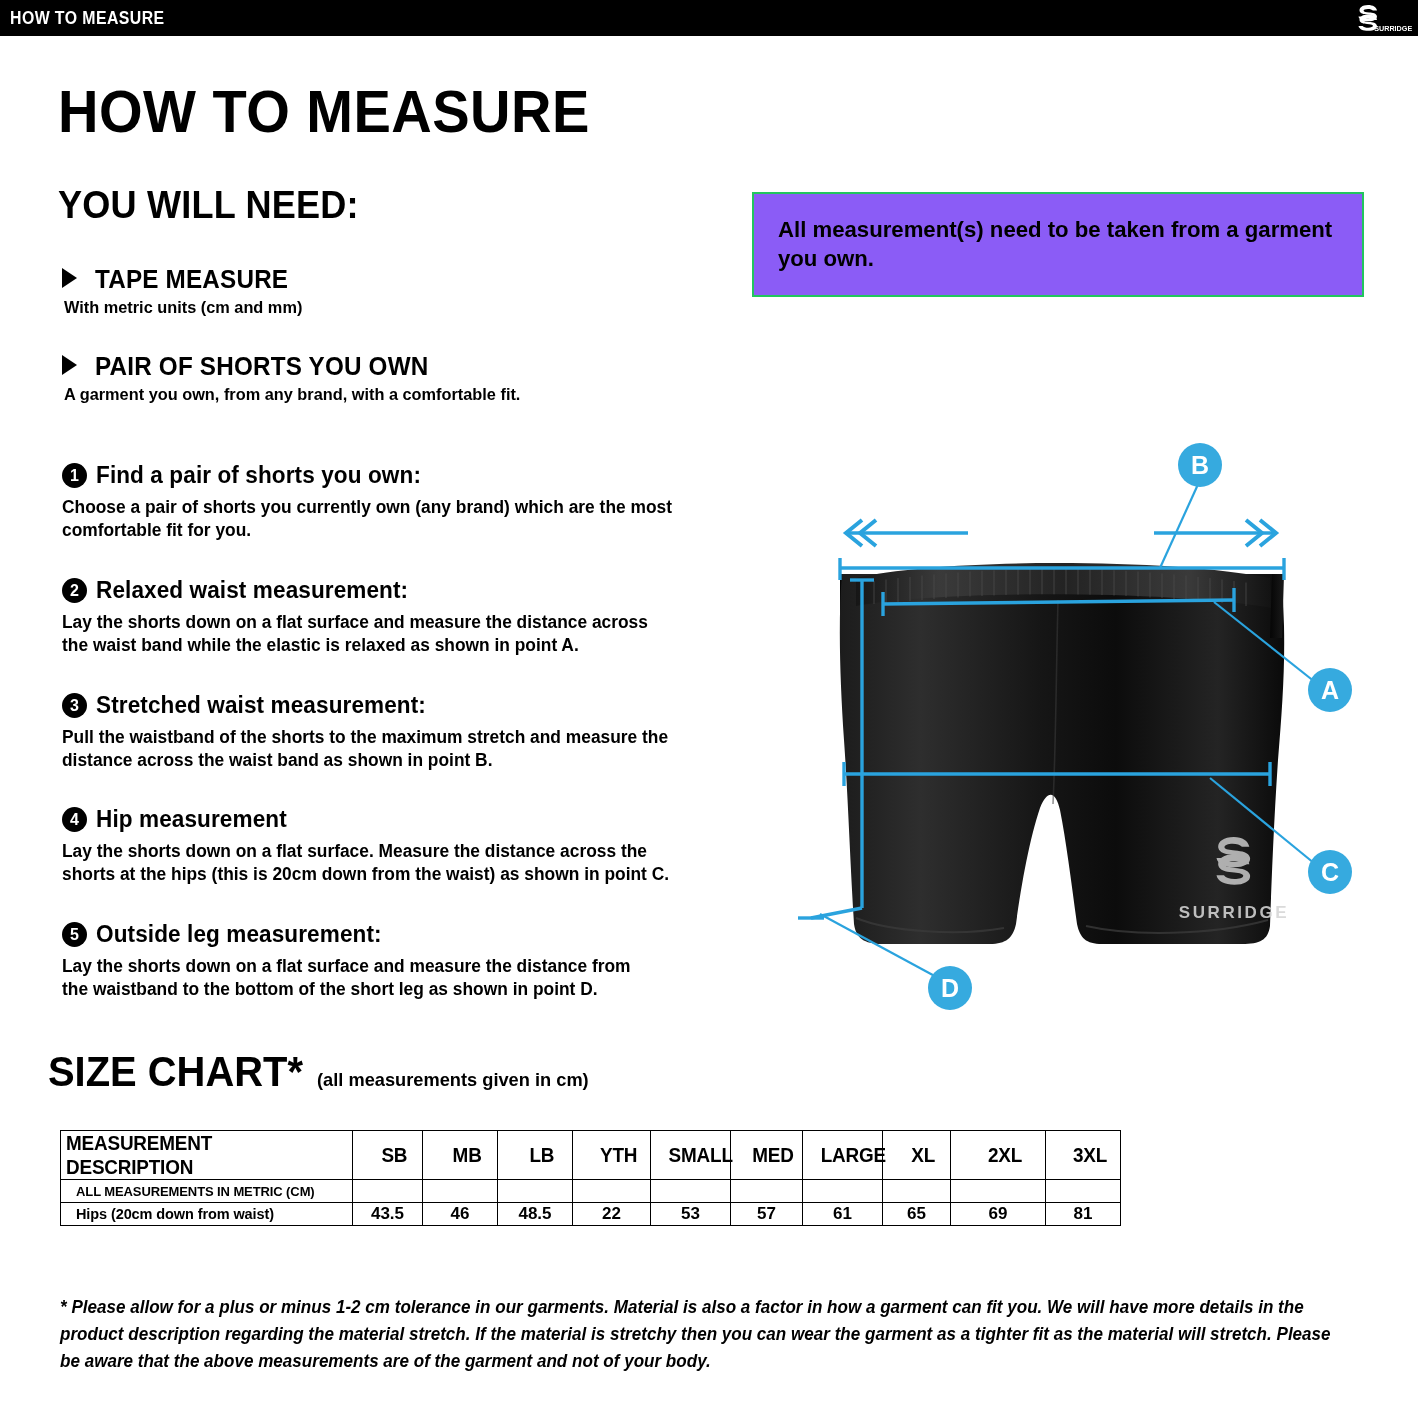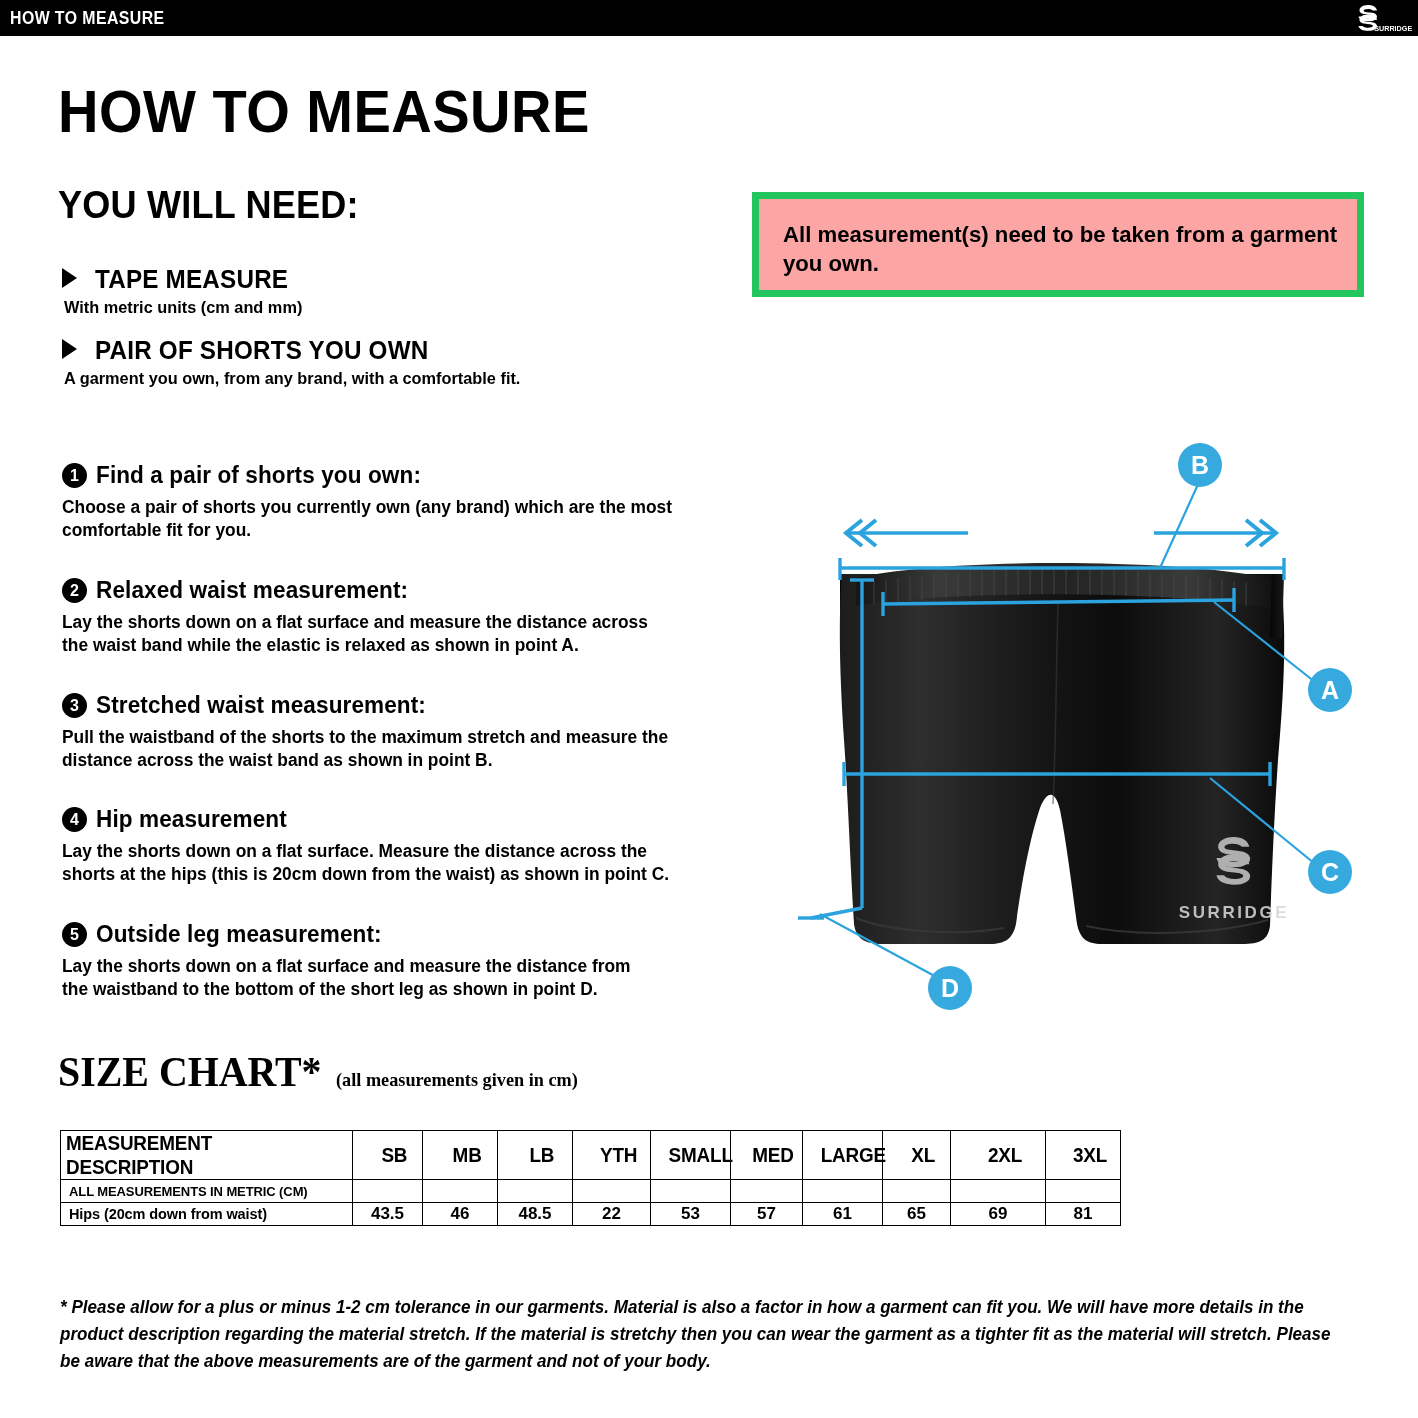--- a/index.html
+++ b/index.html
@@ -101,22 +101,22 @@
     letter-spacing: 0px;
     transform: scaleX(0.96);
     transform-origin: left top;
   }
 
   
   .notebox {
     position: absolute;
     left: 752px; top: 192px;
     width: 612px; height: 105px;
-    border: 7px solid #22c55e;
-    background: #fca5a5;
+    border: 2px solid #22c55e;
+    background: #8b5cf6;
   }
   .notebox-text {
     position: absolute;
     left: 24px; top: 21px;
     width: 565px;
     font-size: 22.5px;
     font-weight: bold;
     line-height: 1.3;
     transform: scaleX(0.985);
     transform-origin: left top;
@@ -175,21 +175,21 @@
     font-weight: bold;
     display: flex;
     align-items: center;
     justify-content: center;
     font-family: "Liberation Sans", sans-serif;
   }
 
   
   .sc-head {
     position: absolute;
-    left: 58px; top: 1048px; font-family: Liberation Serif, serif;
+    left: 48px; top: 1048px;
   }
   .sc-title {
     display: inline-block;
     font-size: 42px;
     font-weight: bold;
     letter-spacing: 0px;
     transform: scaleX(0.95);
     transform-origin: left bottom;
     vertical-align: baseline;
   }
@@ -226,21 +226,21 @@
     letter-spacing: -0.2px;
   }
   table.sizes th.sz {
     font-size: 21px;
     text-align: center;
     letter-spacing: -0.2px;
     padding-left: 14px;
   }
   table.sizes td.rowlabel {
     text-align: left;
-    padding-left: 8px;
+    padding-left: 15px;
     font-size: 14.5px;
     letter-spacing: -0.1px;
     height: 23px;
   }
   table.sizes td.val {
     text-align: center;
     font-size: 17px;
     height: 23px;
   }
   table.sizes tr.metric td.rowlabel { font-size: 13px; }
@@ -280,21 +280,21 @@
 <div class="h2">YOU WILL NEED:</div>
 
 <div class="need" style="top:265px">
   <div>
     <span class="tri"></span>
     <span class="need-title">TAPE MEASURE</span>
   </div>
   <div class="need-sub">With metric units (cm and mm)</div>
 </div>
 
-<div class="need" style="top:336px">
+<div class="need" style="top:352px">
   <div>
     <span class="tri"></span>
     <span class="need-title">PAIR OF SHORTS YOU OWN</span>
   </div>
   <div class="need-sub">A garment you own, from any brand, with a comfortable fit.</div>
 </div>
 
 <div class="notebox">
   <div class="notebox-text">All measurement(s) need to be taken from a garment you own.</div>
 </div>

